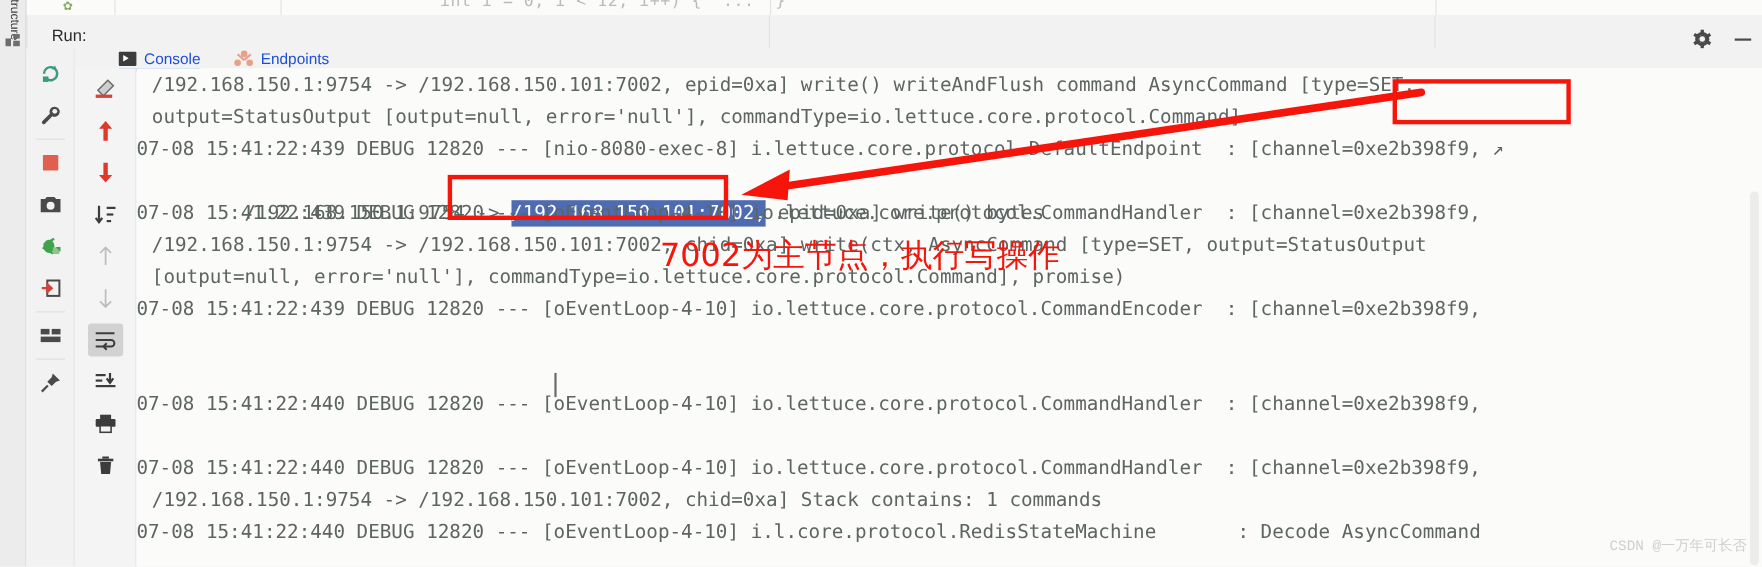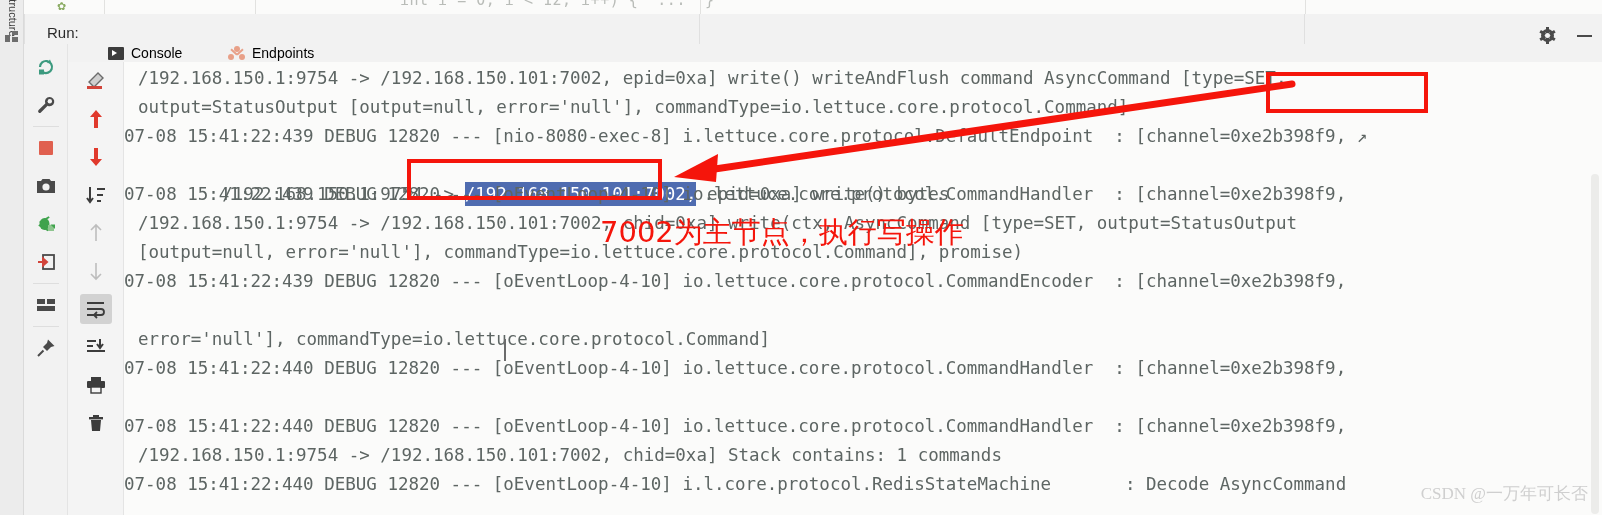--- a/index.html
+++ b/index.html
@@ -175,21 +175,21 @@
 
   
   .console-tabs {
     position: absolute; left: 44px; top: 30px;
     width: 1534px; height: 18px;
     background: #f2f2f2;
   }
   .ctab {
     position: absolute; top: 0; height: 18px;
     display: flex; align-items: center; gap: 7px;
-    font-size: 14px; color: #000000;
+    font-size: 14px; color: #1d4ed8;
   }
   .ctab.active::after {
     content: ""; position: absolute; left: 0; right: 0; bottom: -3px;
     height: 3px; background: #3b7ddd;
   }
   .console-icon {
     width: 16px; height: 13px; background: #3c3c3c;
     position: relative; border-radius: 1px;
   }
   .console-icon::after {
@@ -268,22 +268,22 @@
     font-family: "DejaVu Sans", sans-serif;
     font-weight: 400;
     white-space: nowrap;
     letter-spacing: 0px;
   }
 
   .anno-arrow { position: absolute; left: 660px; top: 78px; pointer-events: none; }
 
   .watermark {
     position: absolute; right: 14px; bottom: 10px;
-    font-size: 17px; color: #cfcfcf;
-    font-family: Liberation Serif, serif;
+    font-size: 13px; color: #cfcfcf;
+    font-family: Liberation Mono, monospace;
     white-space: nowrap;
   }
 
   
   svg { display: block; }
 </style>
 </head>
 <body>
 
 <div id="app">
@@ -393,21 +393,21 @@
           <path d="M7.5 12.5 2 18" stroke="#4a4a4a" stroke-width="2"></path>
         </svg>
       </div>
     </div>
 
     <div class="console-tabs">
       <div class="ctab active" style="left:40px">
         <span class="console-icon"></span>
         <span>Console</span>
       </div>
-      <div class="ctab" style="left:160px">
+      <div class="ctab" style="left:145px">
         <span class="endpoints-icon">
           <span class="lk l1"></span>
             <span class="lk l2"></span>
           <span class="nd n1"></span>
             <span class="nd n2"></span>
             <span class="nd n3"></span>
         </span>
         <span>Endpoints</span>
       </div>
     </div>
@@ -482,21 +482,20 @@
       <div class="log-line" style="top:60px"><span>07-08 15:41:22:439 DEBUG 12820 --- [nio-8080-exec-8] i.lettuce.core.protocol.DefaultEndpoint  : [channel=0xe2b398f9, ↗</span></div>
 
       <div class="log-line" style="top:89px">
         <span class="cont">/192.168.150.1:9754 -&gt; </span><span class="sel-hl">/192.168.150.101:7002,</span><span> epid=0xa] write() bytes</span>
       </div>
 
       <div class="log-line" style="top:118px"><span>07-08 15:41:22:439 DEBUG 12820 --- [oEventLoop-4-10] io.lettuce.core.protocol.CommandHandler  : [channel=0xe2b398f9,</span></div>
       <div class="log-line" style="top:147px"><span class="cont">/192.168.150.1:9754 -&gt; /192.168.150.101:7002, chid=0xa] write(ctx, AsyncCommand [type=SET, output=StatusOutput</span></div>
       <div class="log-line" style="top:176px"><span class="cont">[output=null, error='null'], commandType=io.lettuce.core.protocol.Command], promise)</span></div>
       <div class="log-line" style="top:205px"><span>07-08 15:41:22:439 DEBUG 12820 --- [oEventLoop-4-10] io.lettuce.core.protocol.CommandEncoder  : [channel=0xe2b398f9,</span></div>
-      <div class="log-line" style="top:263px"><span class="cont">error='null'], commandType=io.lettuce.core.protocol.Command]</span></div>
       <div class="log-line" style="top:292px"><span>07-08 15:41:22:440 DEBUG 12820 --- [oEventLoop-4-10] io.lettuce.core.protocol.CommandHandler  : [channel=0xe2b398f9,</span></div>
       <div class="log-line" style="top:350px"><span>07-08 15:41:22:440 DEBUG 12820 --- [oEventLoop-4-10] io.lettuce.core.protocol.CommandHandler  : [channel=0xe2b398f9,</span></div>
       <div class="log-line" style="top:379px"><span class="cont">/192.168.150.1:9754 -&gt; /192.168.150.101:7002, chid=0xa] Stack contains: 1 commands</span></div>
       <div class="log-line" style="top:408px"><span>07-08 15:41:22:440 DEBUG 12820 --- [oEventLoop-4-10] i.l.core.protocol.RedisStateMachine       : Decode AsyncCommand</span></div>
 
       <div class="caret-bar" style="left:380px;top:277px;width:2px;height:22px;background:#6b6b6b"></div>
     </div>
 
     <div class="vscroll">
       <div class="thumb"></div>

